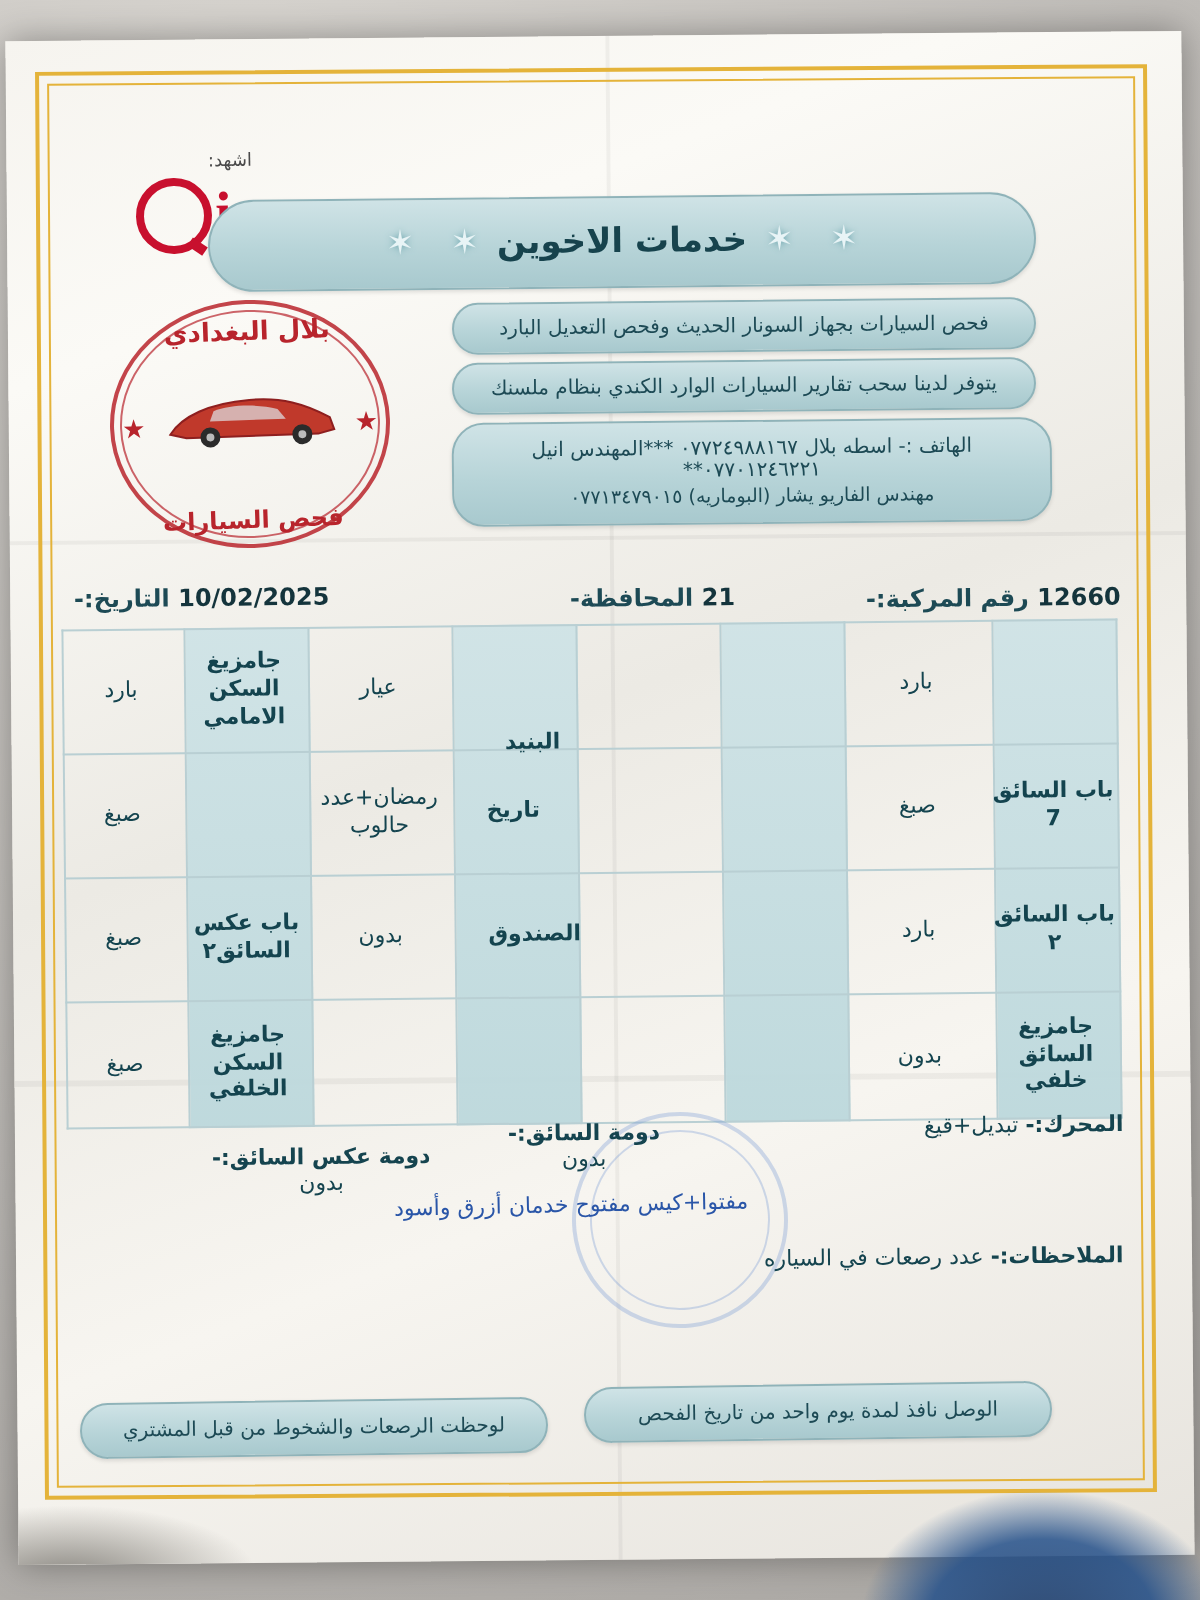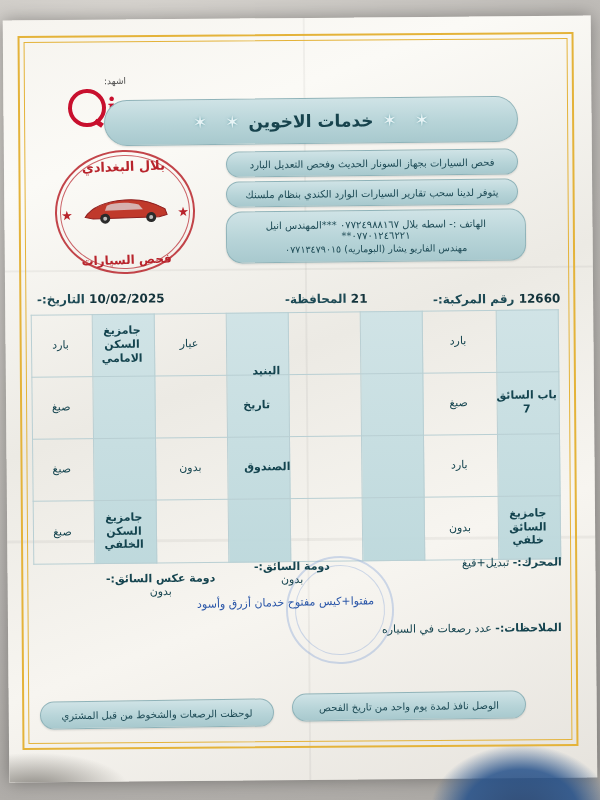--- a/index.html
+++ b/index.html
@@ -278,27 +278,30 @@
   <div class="cell bold" style="right:260px;top:0;width:62px;height:62px;margin-top:28px;">البنيد</div>
   <div class="cell" style="right:332px;top:0;width:72px;height:62px;">عيار</div>
   <div class="cell bold" style="right:404px;top:0;width:62px;height:62px;text-align:center;">جامزيغ السكن الامامي</div>
   <div class="cell" style="right:466px;top:0;width:61px;height:62px;">بارد</div>
 
   <div class="cell bold" style="right:0;top:62px;width:62px;height:62px;">باب السائق 7</div>
   <div class="cell" style="right:62px;top:62px;width:74px;height:62px;">صبغ</div>
   <div class="cell bold" style="right:136px;top:62px;width:62px;height:62px;"></div>
   <div class="cell" style="right:198px;top:62px;width:72px;height:62px;"></div>
   <div class="cell bold" style="right:270px;top:62px;width:62px;height:62px;">تاريخ</div>
+  <div class="cell" style="right:332px;top:62px;width:72px;height:62px;">رمضان+عدد حالوب</div>
   <div class="cell" style="right:466px;top:62px;width:61px;height:62px;">صبغ</div>
 
+  <div class="cell bold" style="right:0;top:124px;width:62px;height:62px;">باب السائق ٢</div>
   <div class="cell" style="right:62px;top:124px;width:74px;height:62px;">بارد</div>
   <div class="cell bold" style="right:136px;top:124px;width:62px;height:62px;"></div>
   <div class="cell" style="right:198px;top:124px;width:72px;height:62px;"></div>
   <div class="cell bold" style="right:260px;top:124px;width:62px;height:62px;">الصندوق</div>
   <div class="cell" style="right:332px;top:124px;width:72px;height:62px;">بدون</div>
+  <div class="cell bold" style="right:404px;top:124px;width:62px;height:62px;">باب عكس السائق٢</div>
   <div class="cell" style="right:466px;top:124px;width:61px;height:62px;">صبغ</div>
 
   <div class="cell bold" style="right:0;top:186px;width:62px;height:63px;">جامزيغ السائق خلفي</div>
   <div class="cell" style="right:62px;top:186px;width:74px;height:63px;">بدون</div>
   <div class="cell bold" style="right:136px;top:186px;width:62px;height:63px;"></div>
   <div class="cell" style="right:198px;top:186px;width:72px;height:63px;"></div>
   <div class="cell bold" style="right:270px;top:186px;width:62px;height:63px;"></div>
   <div class="cell" style="right:332px;top:186px;width:72px;height:63px;"></div>
   <div class="cell bold" style="right:404px;top:186px;width:62px;height:63px;">جامزيغ السكن الخلفي</div>
   <div class="cell" style="right:466px;top:186px;width:61px;height:63px;">صبغ</div>

